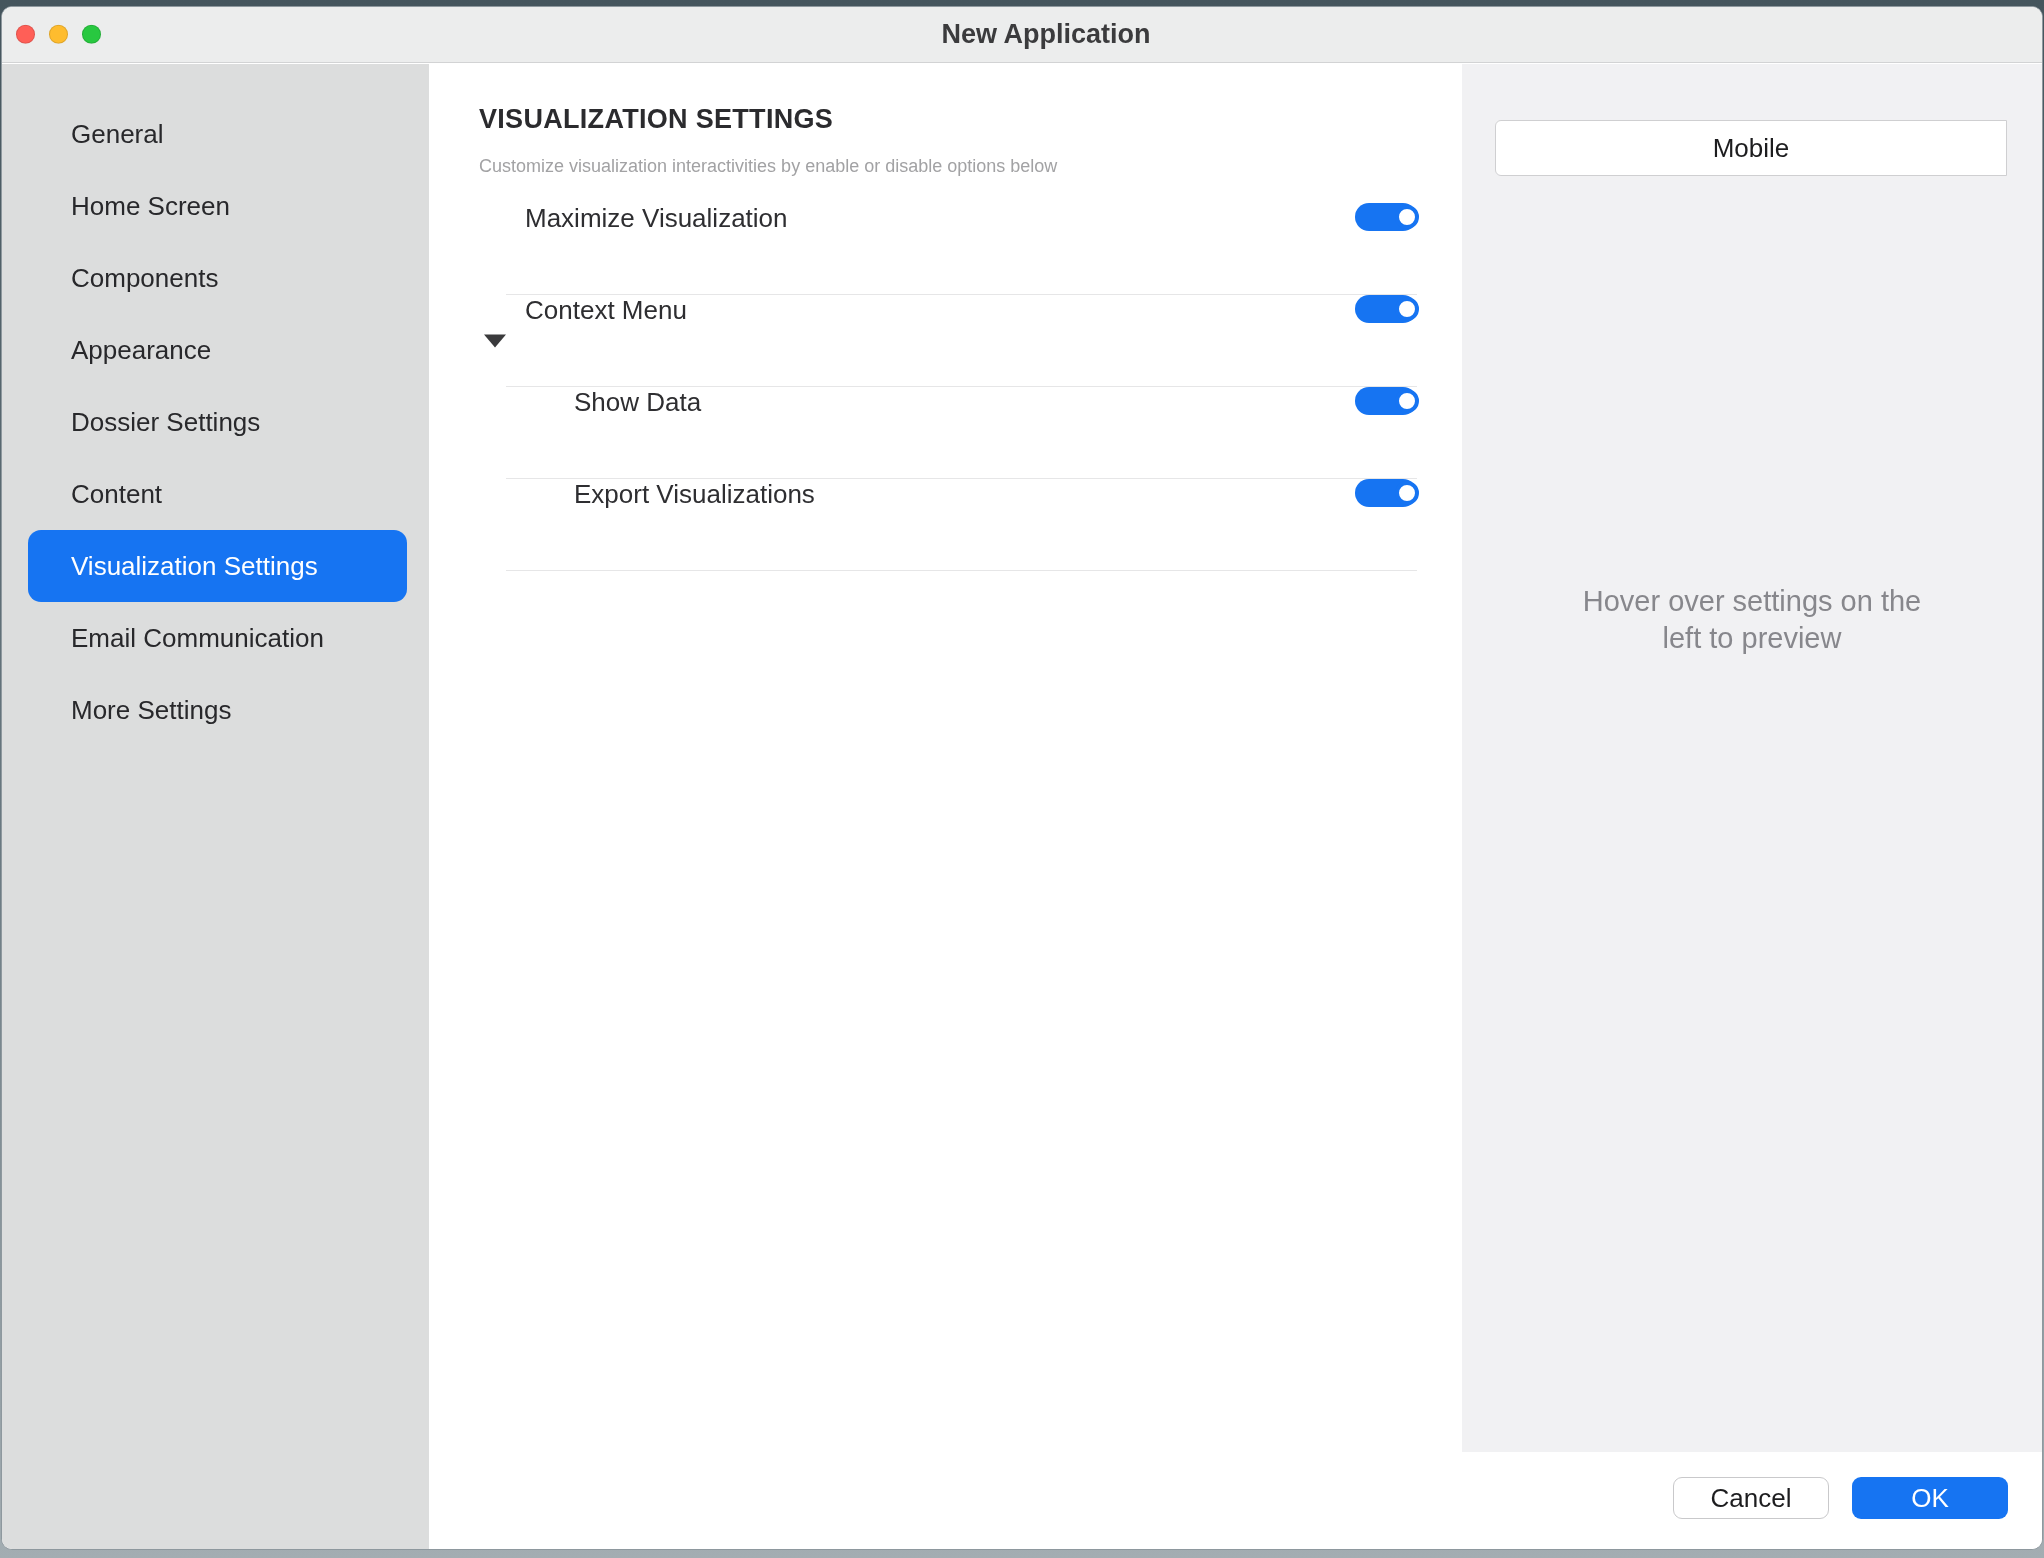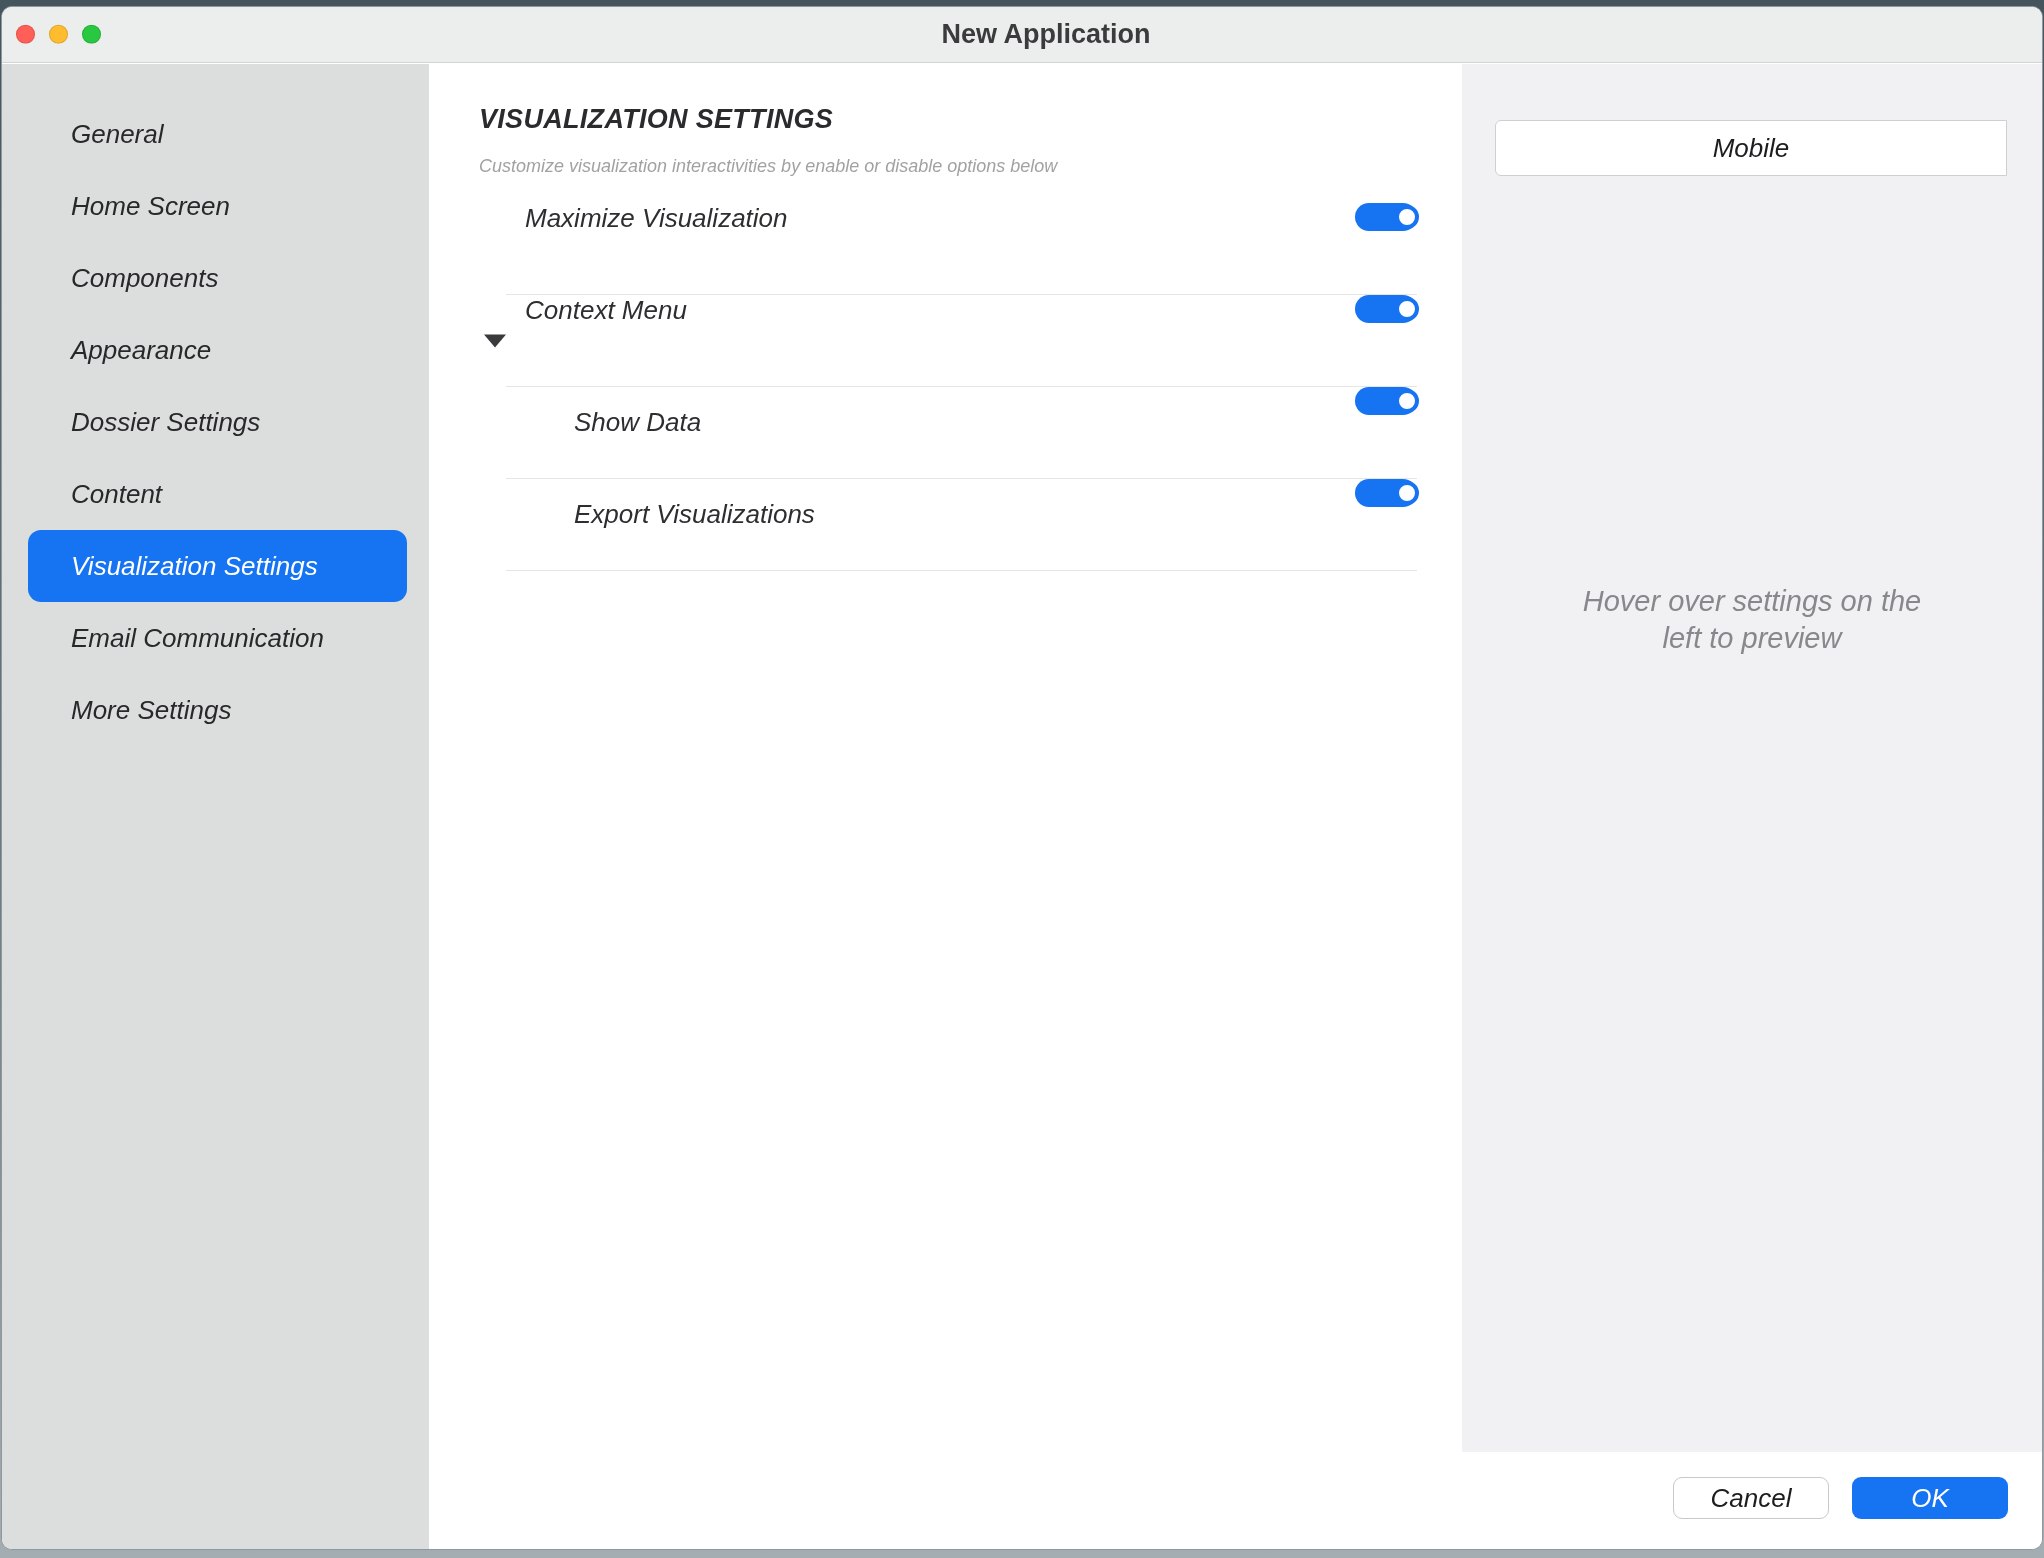--- a/index.html
+++ b/index.html
@@ -38,21 +38,20 @@
   .tl.red    { background: var(--traffic_red, #FF5F57); }
   .tl.yellow { background: var(--traffic_yellow, #FEBC2E); }
   .tl.green  { background: var(--traffic_green, #28C840); }
   .window-title {
     font-size: 27px; font-weight: 700; color: #3b3b3d;
   }
   
   .content {
     position: absolute; top: 57px; left: 0; right: 0; bottom: 0;
     display: flex;
-    font-style: italic;
   }
   
   .sidebar {
     width: 427px; background: var(--sidebar_bg, #DCDDDD);
     padding-top: 34px; flex-shrink: 0;
   }
   .side-item {
     height: 72px; display: flex; align-items: center;
     padding-left: 69px; font-size: 26px; color: #28282b;
     cursor: default;
@@ -76,21 +75,21 @@
     margin: 21px 0 0 50px;
     font-size: 18px; color: #a2a2a4;
   }
   .rows { margin: 26px 45px 0 77px; }
   .srow {
     position: relative; height: 92px;
     border-bottom: 1px solid #e6e6e7;
     display: flex; align-items: flex-start;
   }
   .srow-label { font-size: 26px; color: #2e2e31; margin-left: 19px; }
-  .srow.indent .srow-label { margin-left: 68px; margin-top: 20px; }
+  .srow.indent .srow-label { margin-left: 68px; }
   .expander {
     position: absolute; left: -22px; top: 50%; transform: translateY(-50%);
     width: 0; height: 0;
     border-left: 11px solid transparent;
     border-right: 11px solid transparent;
     border-top: 13px solid #3a3a3c;
   }
   .toggle {
     margin-left: auto; position: relative;
     width: 62px; height: 28px; border-radius: 15px;

